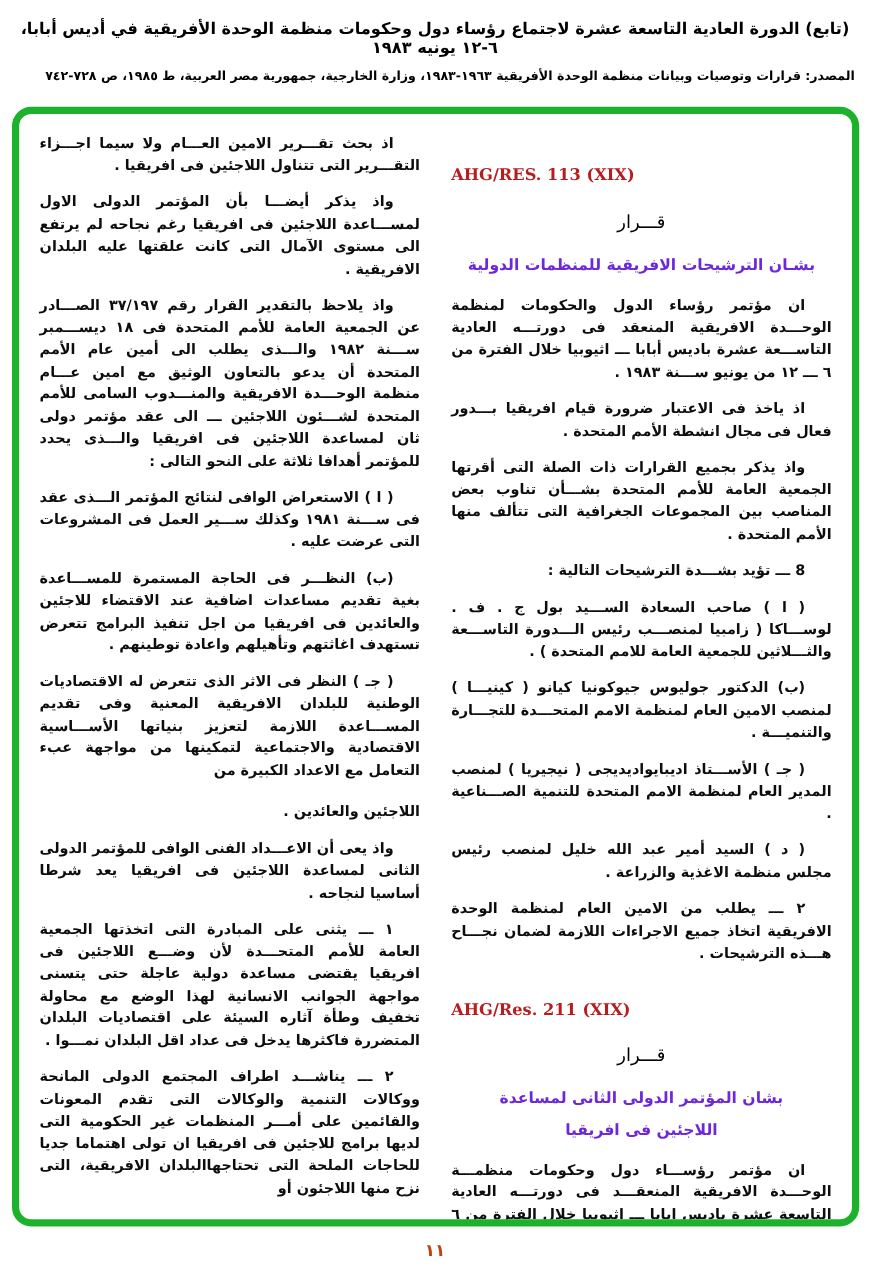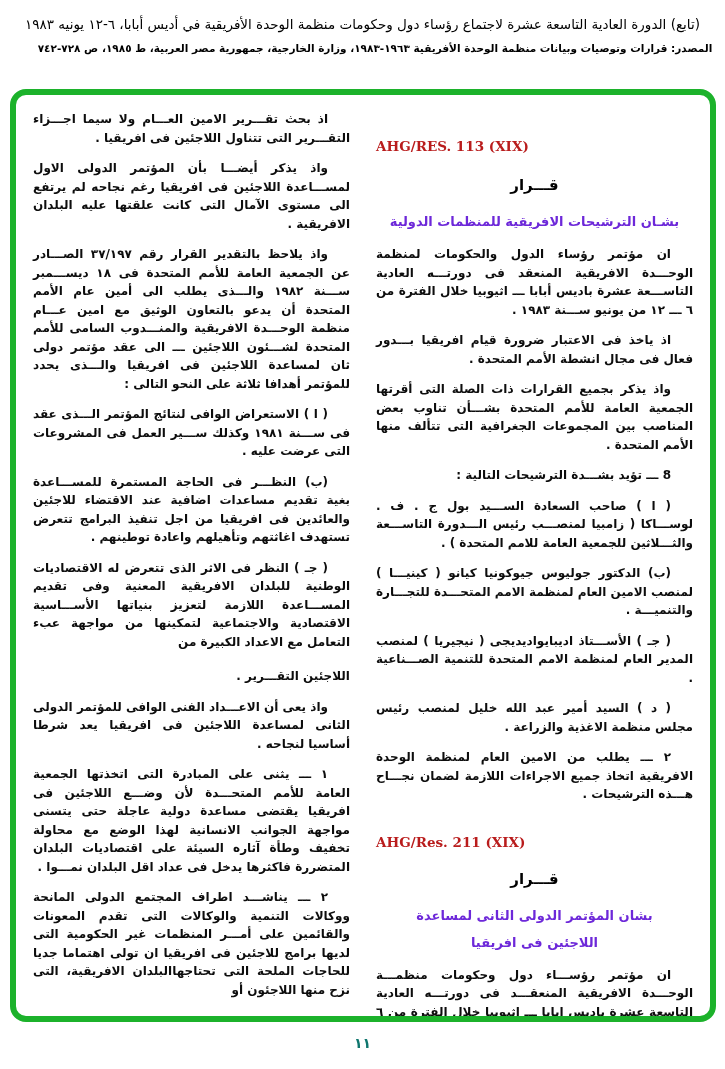--- a/index.html
+++ b/index.html
@@ -9,21 +9,21 @@
     position: relative;
     font-family: "DejaVu Sans", sans-serif;
     color: #0d0d0d;
     overflow: hidden;
   }
   .header {
     position: absolute; top: 16px; left: 0; width: 100%;
     text-align: center; direction: rtl;
   }
   .header-line1 {
-    font-size: 13.5px; font-weight: 400; letter-spacing: 0;
+    font-size: 13.5px; font-weight: 700; letter-spacing: 0;
     color: #000;
   }
   .header-line2 {
     font-size: 10.5px; font-weight: 700; margin-top: 10px;
     color: #000;
     padding-left: 25px;
   }
   .frame {
     position: absolute; top: 89px; left: 10px;
     width: 706px; height: 933px;
@@ -50,32 +50,32 @@
   .par.no-indent { text-indent: 0; margin-top: 16px; }
   .code {
     direction: ltr; text-align: left;
     font-family: "DejaVu Serif", serif;
     font-weight: 700; font-size: 13.5px;
     color: #b91c1c;
   }
   .code-113 { margin-top: 28px; margin-bottom: 22px; }
   .code-114 { margin-top: 30px; margin-bottom: 20px; }
   .heading {
-    text-align: center; font-weight: 700; font-size: 15px;
+    text-align: center; font-weight: 400; font-size: 15px;
     margin-bottom: 20px; color: #000;
   }
   .subject {
     text-align: center; font-weight: 700; font-size: 13px;
     margin-bottom: 16px; color: #6d28d9;
   }
   .subject.tight { margin-bottom: 12px; }
   .page-number {
     position: absolute; top: 1035px; left: 0; width: 100%;
     text-align: center; font-size: 14px; font-weight: 700;
-    color: #0f766e;
+    color: #c2410c;
   }
 </style>
 </head>
 <body>
 
 <div class="page">
 
   <div class="header">
     <div class="header-line1" dir="rtl">(تابع) الدورة العادية التاسعة عشرة لاجتماع رؤساء دول وحكومات منظمة الوحدة الأفريقية في أديس أبابا، ٦-١٢ يونيه ١٩٨٣</div>
     <div class="header-line2" dir="rtl">المصدر: قرارات وتوصيات وبيانات منظمة الوحدة الأفريقية ١٩٦٣-١٩٨٣، وزارة الخارجية، جمهورية مصر العربية، ط ١٩٨٥، ص ٧٢٨-٧٤٢</div>
@@ -105,21 +105,21 @@
         <p class="par" dir="rtl">ان مؤتمر رؤســـاء دول وحكومات منظمـــة الوحـــدة الافريقية المنعقـــد فى دورتـــه العادية التاسعة عشرة باديس ابابا ـــ اثيوبيا خلال الفترة من ٦ ـــ ١٢ يونيو ســـنة ١٩٨٣ .</p>
       </div>
 
       <div class="col">
         <p class="par" dir="rtl">اذ بحث تقـــرير الامين العـــام ولا سيما اجـــزاء التقـــرير التى تتناول اللاجئين فى افريقيا .</p>
         <p class="par" dir="rtl">واذ يذكر أيضـــا بأن المؤتمر الدولى الاول لمســـاعدة اللاجئين فى افريقيا رغم نجاحه لم يرتفع الى مستوى الآمال التى كانت علقتها عليه البلدان الافريقية .</p>
         <p class="par" dir="rtl">واذ يلاحظ بالتقدير القرار رقم ٣٧/١٩٧ الصـــادر عن الجمعية العامة للأمم المتحدة فى ١٨ ديســـمبر ســـنة ١٩٨٢ والـــذى يطلب الى أمين عام الأمم المتحدة أن يدعو بالتعاون الوثيق مع امين عـــام منظمة الوحـــدة الافريقية والمنـــدوب السامى للأمم المتحدة لشـــئون اللاجئين ـــ الى عقد مؤتمر دولى ثان لمساعدة اللاجئين فى افريقيا والـــذى يحدد للمؤتمر أهدافا ثلاثة على النحو التالى :</p>
         <p class="par" dir="rtl">( ا ) الاستعراض الوافى لنتائج المؤتمر الـــذى عقد فى ســـنة ١٩٨١ وكذلك ســـير العمل فى المشروعات التى عرضت عليه .</p>
         <p class="par" dir="rtl">(ب) النظـــر فى الحاجة المستمرة للمســـاعدة بغية تقديم مساعدات اضافية عند الاقتضاء للاجئين والعائدين فى افريقيا من اجل تنفيذ البرامج تتعرض تستهدف اغاثتهم وتأهيلهم واعادة توطينهم .</p>
         <p class="par" dir="rtl">( جـ ) النظر فى الاثر الذى تتعرض له الاقتصاديات الوطنية للبلدان الافريقية المعنية وفى تقديم المســـاعدة اللازمة لتعزيز بنياتها الأســـاسية الاقتصادية والاجتماعية لتمكينها من مواجهة عبء التعامل مع الاعداد الكبيرة من</p>
-        <p class="par no-indent" dir="rtl">اللاجئين التقـــرير .</p>
+        <p class="par no-indent" dir="rtl">اللاجئين والعائدين .</p>
         <p class="par" dir="rtl">واذ يعى أن الاعـــداد الفنى الوافى للمؤتمر الدولى الثانى لمساعدة اللاجئين فى افريقيا يعد شرطا أساسيا لنجاحه .</p>
         <p class="par" dir="rtl">١ ـــ يثنى على المبادرة التى اتخذتها الجمعية العامة للأمم المتحـــدة لأن وضـــع اللاجئين فى افريقيا يقتضى مساعدة دولية عاجلة حتى يتسنى مواجهة الجوانب الانسانية لهذا الوضع مع محاولة تخفيف وطأة آثاره السيئة على اقتصاديات البلدان المتضررة فاكثرها يدخل فى عداد اقل البلدان نمـــوا .</p>
         <p class="par" dir="rtl">٢ ـــ يناشـــد اطراف المجتمع الدولى المانحة ووكالات التنمية والوكالات التى تقدم المعونات والقائمين على أمـــر المنظمات غير الحكومية التى لديها برامج للاجئين فى افريقيا ان تولى اهتماما جديا للحاجات الملحة التى تحتاجهاالبلدان الافريقية، التى نزح منها اللاجئون أو</p>
       </div>
 
     </div>
   </div>
 
   <div class="page-number">١١</div>
 

